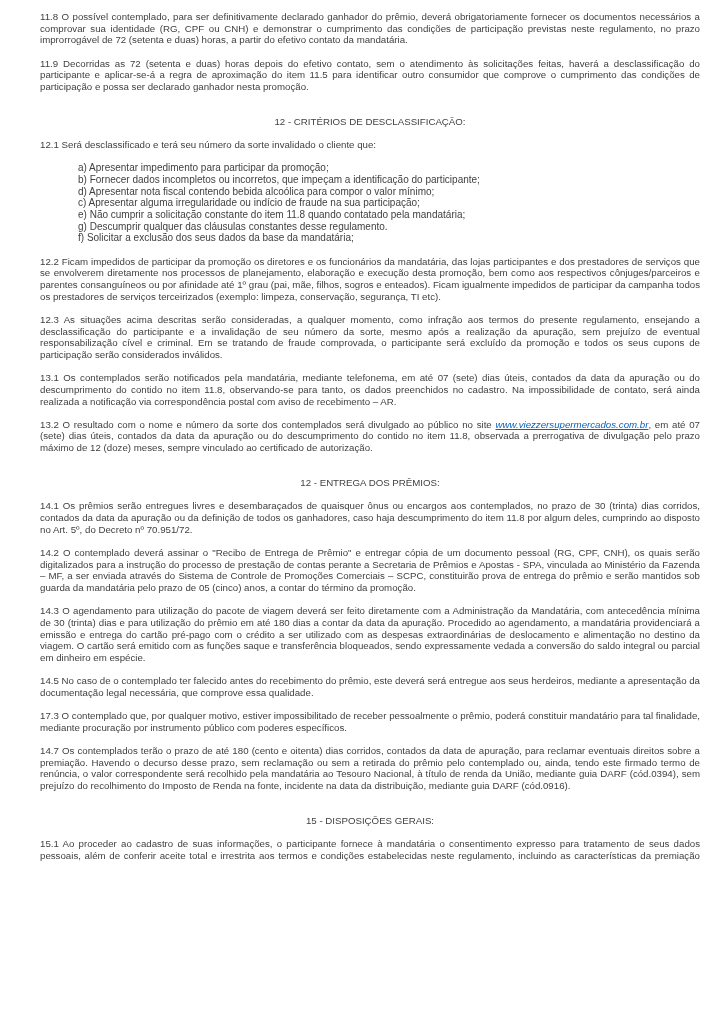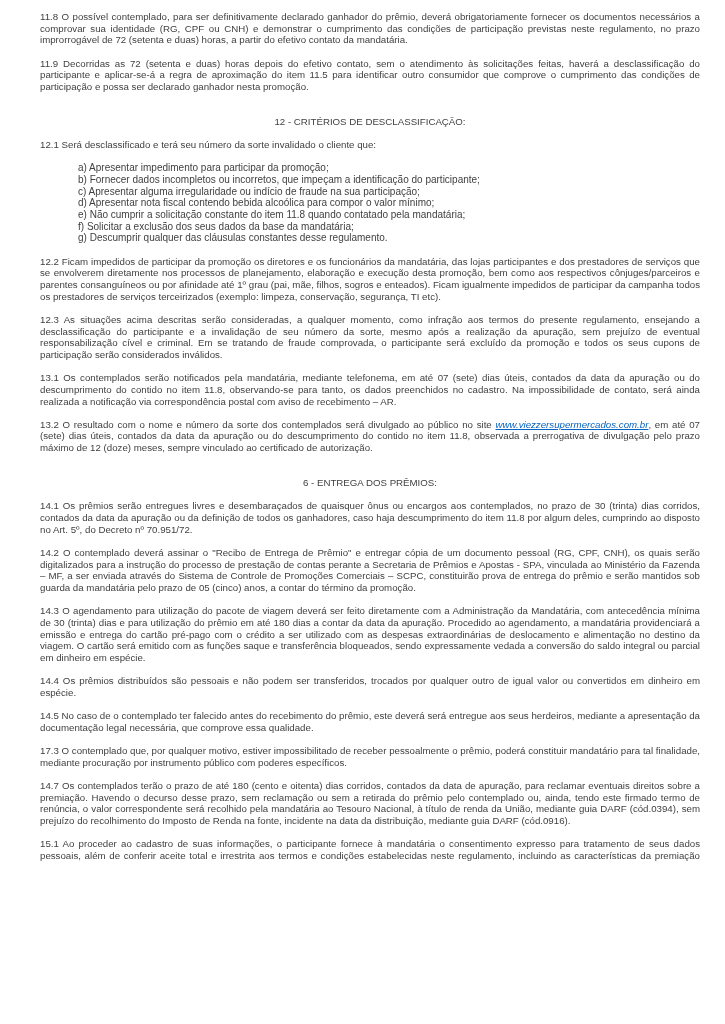--- a/index.html
+++ b/index.html
@@ -76,52 +76,52 @@
 
   <p class="para">11.9 Decorridas as 72 (setenta e duas) horas depois do efetivo contato, sem o atendimento às solicitações feitas, haverá a desclassificação do participante e aplicar-se-á a regra de aproximação do item 11.5 para identificar outro consumidor que comprove o cumprimento das condições de participação e possa ser declarado ganhador nesta promoção.</p>
 
   <div class="heading">12 - CRITÉRIOS DE DESCLASSIFICAÇÃO:</div>
 
   <p class="para">12.1 Será desclassificado e terá seu número da sorte invalidado o cliente que:</p>
 
   <div class="clause-list">
     <div class="item">a) Apresentar impedimento para participar da promoção;</div>
     <div class="item">b) Fornecer dados incompletos ou incorretos, que impeçam a identificação do participante;</div>
+    <div class="item">d) Apresentar nota fiscal contendo bebida alcoólica para compor o valor mínimo;</div>
     <div class="item">c) Apresentar alguma irregularidade ou indício de fraude na sua participação;</div>
-    <div class="item">d) Apresentar nota fiscal contendo bebida alcoólica para compor o valor mínimo;</div>
     <div class="item">e) Não cumprir a solicitação constante do item 11.8 quando contatado pela mandatária;</div>
+    <div class="item">g) Descumprir qualquer das cláusulas constantes desse regulamento.</div>
     <div class="item">f) Solicitar a exclusão dos seus dados da base da mandatária;</div>
-    <div class="item">g) Descumprir qualquer das cláusulas constantes desse regulamento.</div>
   </div>
 
   <p class="para">12.2 Ficam impedidos de participar da promoção os diretores e os funcionários da mandatária, das lojas participantes e dos prestadores de serviços que se envolverem diretamente nos processos de planejamento, elaboração e execução desta promoção, bem como aos respectivos cônjuges/parceiros e parentes consanguíneos ou por afinidade até 1º grau (pai, mãe, filhos, sogros e enteados). Ficam igualmente impedidos de participar da campanha todos os prestadores de serviços terceirizados (exemplo: limpeza, conservação, segurança, TI etc).</p>
 
   <p class="para">12.3 As situações acima descritas serão consideradas, a qualquer momento, como infração aos termos do presente regulamento, ensejando a desclassificação do participante e a invalidação de seu número da sorte, mesmo após a realização da apuração, sem prejuízo de eventual responsabilização cível e criminal. Em se tratando de fraude comprovada, o participante será excluído da promoção e todos os seus cupons de participação serão considerados inválidos.</p>
 
 
   <p class="para">13.1 Os contemplados serão notificados pela mandatária, mediante telefonema, em até 07 (sete) dias úteis, contados da data da apuração ou do descumprimento do contido no item 11.8, observando-se para tanto, os dados preenchidos no cadastro. Na impossibilidade de contato, será ainda realizada a notificação via correspondência postal com aviso de recebimento – AR.</p>
 
   <p class="para"><span>13.2 O resultado com o nome e número da sorte dos contemplados será divulgado ao público no site </span><a class="doc-link">www.viezzersupermercados.com.br</a><span>, em até 07 (sete) dias úteis, contados da data da apuração ou do descumprimento do contido no item 11.8, observada a prerrogativa de divulgação pelo prazo máximo de 12 (doze) meses, sempre vinculado ao certificado de autorização.</span></p>
 
-  <div class="heading">6 - ENTREGA DOS PRÊMIOS:</div>
+  <div class="heading">12 - ENTREGA DOS PRÊMIOS:</div>
 
   <p class="para">14.1 Os prêmios serão entregues livres e desembaraçados de quaisquer ônus ou encargos aos contemplados, no prazo de 30 (trinta) dias corridos, contados da data da apuração ou da definição de todos os ganhadores, caso haja descumprimento do item 11.8 por algum deles, cumprindo ao disposto no Art. 5º, do Decreto nº 70.951/72.</p>
 
   <p class="para">14.2 O contemplado deverá assinar o "Recibo de Entrega de Prêmio" e entregar cópia de um documento pessoal (RG, CPF, CNH), os quais serão digitalizados para a instrução do processo de prestação de contas perante a Secretaria de Prêmios e Apostas - SPA, vinculada ao Ministério da Fazenda – MF, a ser enviada através do Sistema de Controle de Promoções Comerciais – SCPC, constituirão prova de entrega do prêmio e serão mantidos sob guarda da mandatária pelo prazo de 05 (cinco) anos, a contar do término da promoção.</p>
 
   <p class="para">14.3 O agendamento para utilização do pacote de viagem deverá ser feito diretamente com a Administração da Mandatária, com antecedência mínima de 30 (trinta) dias e para utilização do prêmio em até 180 dias a contar da data da apuração. Procedido ao agendamento, a mandatária providenciará a emissão e entrega do cartão pré-pago com o crédito a ser utilizado com as despesas extraordinárias de deslocamento e alimentação no destino da viagem. O cartão será emitido com as funções saque e transferência bloqueados, sendo expressamente vedada a conversão do saldo integral ou parcial em dinheiro em espécie.</p>
 
-  <p class="para">14.4 Os prêmios distribuídos são pessoais e não podem ser transferidos, trocados por qualquer outro de igual valor ou convertidos em dinheiro em espécie.</p>
 
   <p class="para">14.5 No caso de o contemplado ter falecido antes do recebimento do prêmio, este deverá será entregue aos seus herdeiros, mediante a apresentação da documentação legal necessária, que comprove essa qualidade.</p>
 
   <p class="para">17.3 O contemplado que, por qualquer motivo, estiver impossibilitado de receber pessoalmente o prêmio, poderá constituir mandatário para tal finalidade, mediante procuração por instrumento público com poderes específicos.</p>
 
   <p class="para">14.7 Os contemplados terão o prazo de até 180 (cento e oitenta) dias corridos, contados da data de apuração, para reclamar eventuais direitos sobre a premiação. Havendo o decurso desse prazo, sem reclamação ou sem a retirada do prêmio pelo contemplado ou, ainda, tendo este firmado termo de renúncia, o valor correspondente será recolhido pela mandatária ao Tesouro Nacional, à título de renda da União, mediante guia DARF (cód.0394), sem prejuízo do recolhimento do Imposto de Renda na fonte, incidente na data da distribuição, mediante guia DARF (cód.0916).</p>
 
+  <div class="heading">15 - DISPOSIÇÕES GERAIS:</div>
 
   <p class="para">15.1 Ao proceder ao cadastro de suas informações, o participante fornece à mandatária o consentimento expresso para tratamento de seus dados pessoais, além de conferir aceite total e irrestrita aos termos e condições estabelecidas neste regulamento, incluindo as características da premiação distribuída, em conformidade com o disposto no Art. 7º, I, da Lei Geral de Proteção de Dados - LGPD (Lei nº 13.709/2018).</p>
 
   <p class="para indent-first justify-last">15.1.1 O participante se declara ciente de que, com base no Art. 7º, II e V,  da LGPD (Lei nº 13.709/2018), seus dados pessoais</p>
 
   <div class="footer-rule"></div>
   <div class="footer-text">Página 6 de 8</div>
 
 </div>
 

